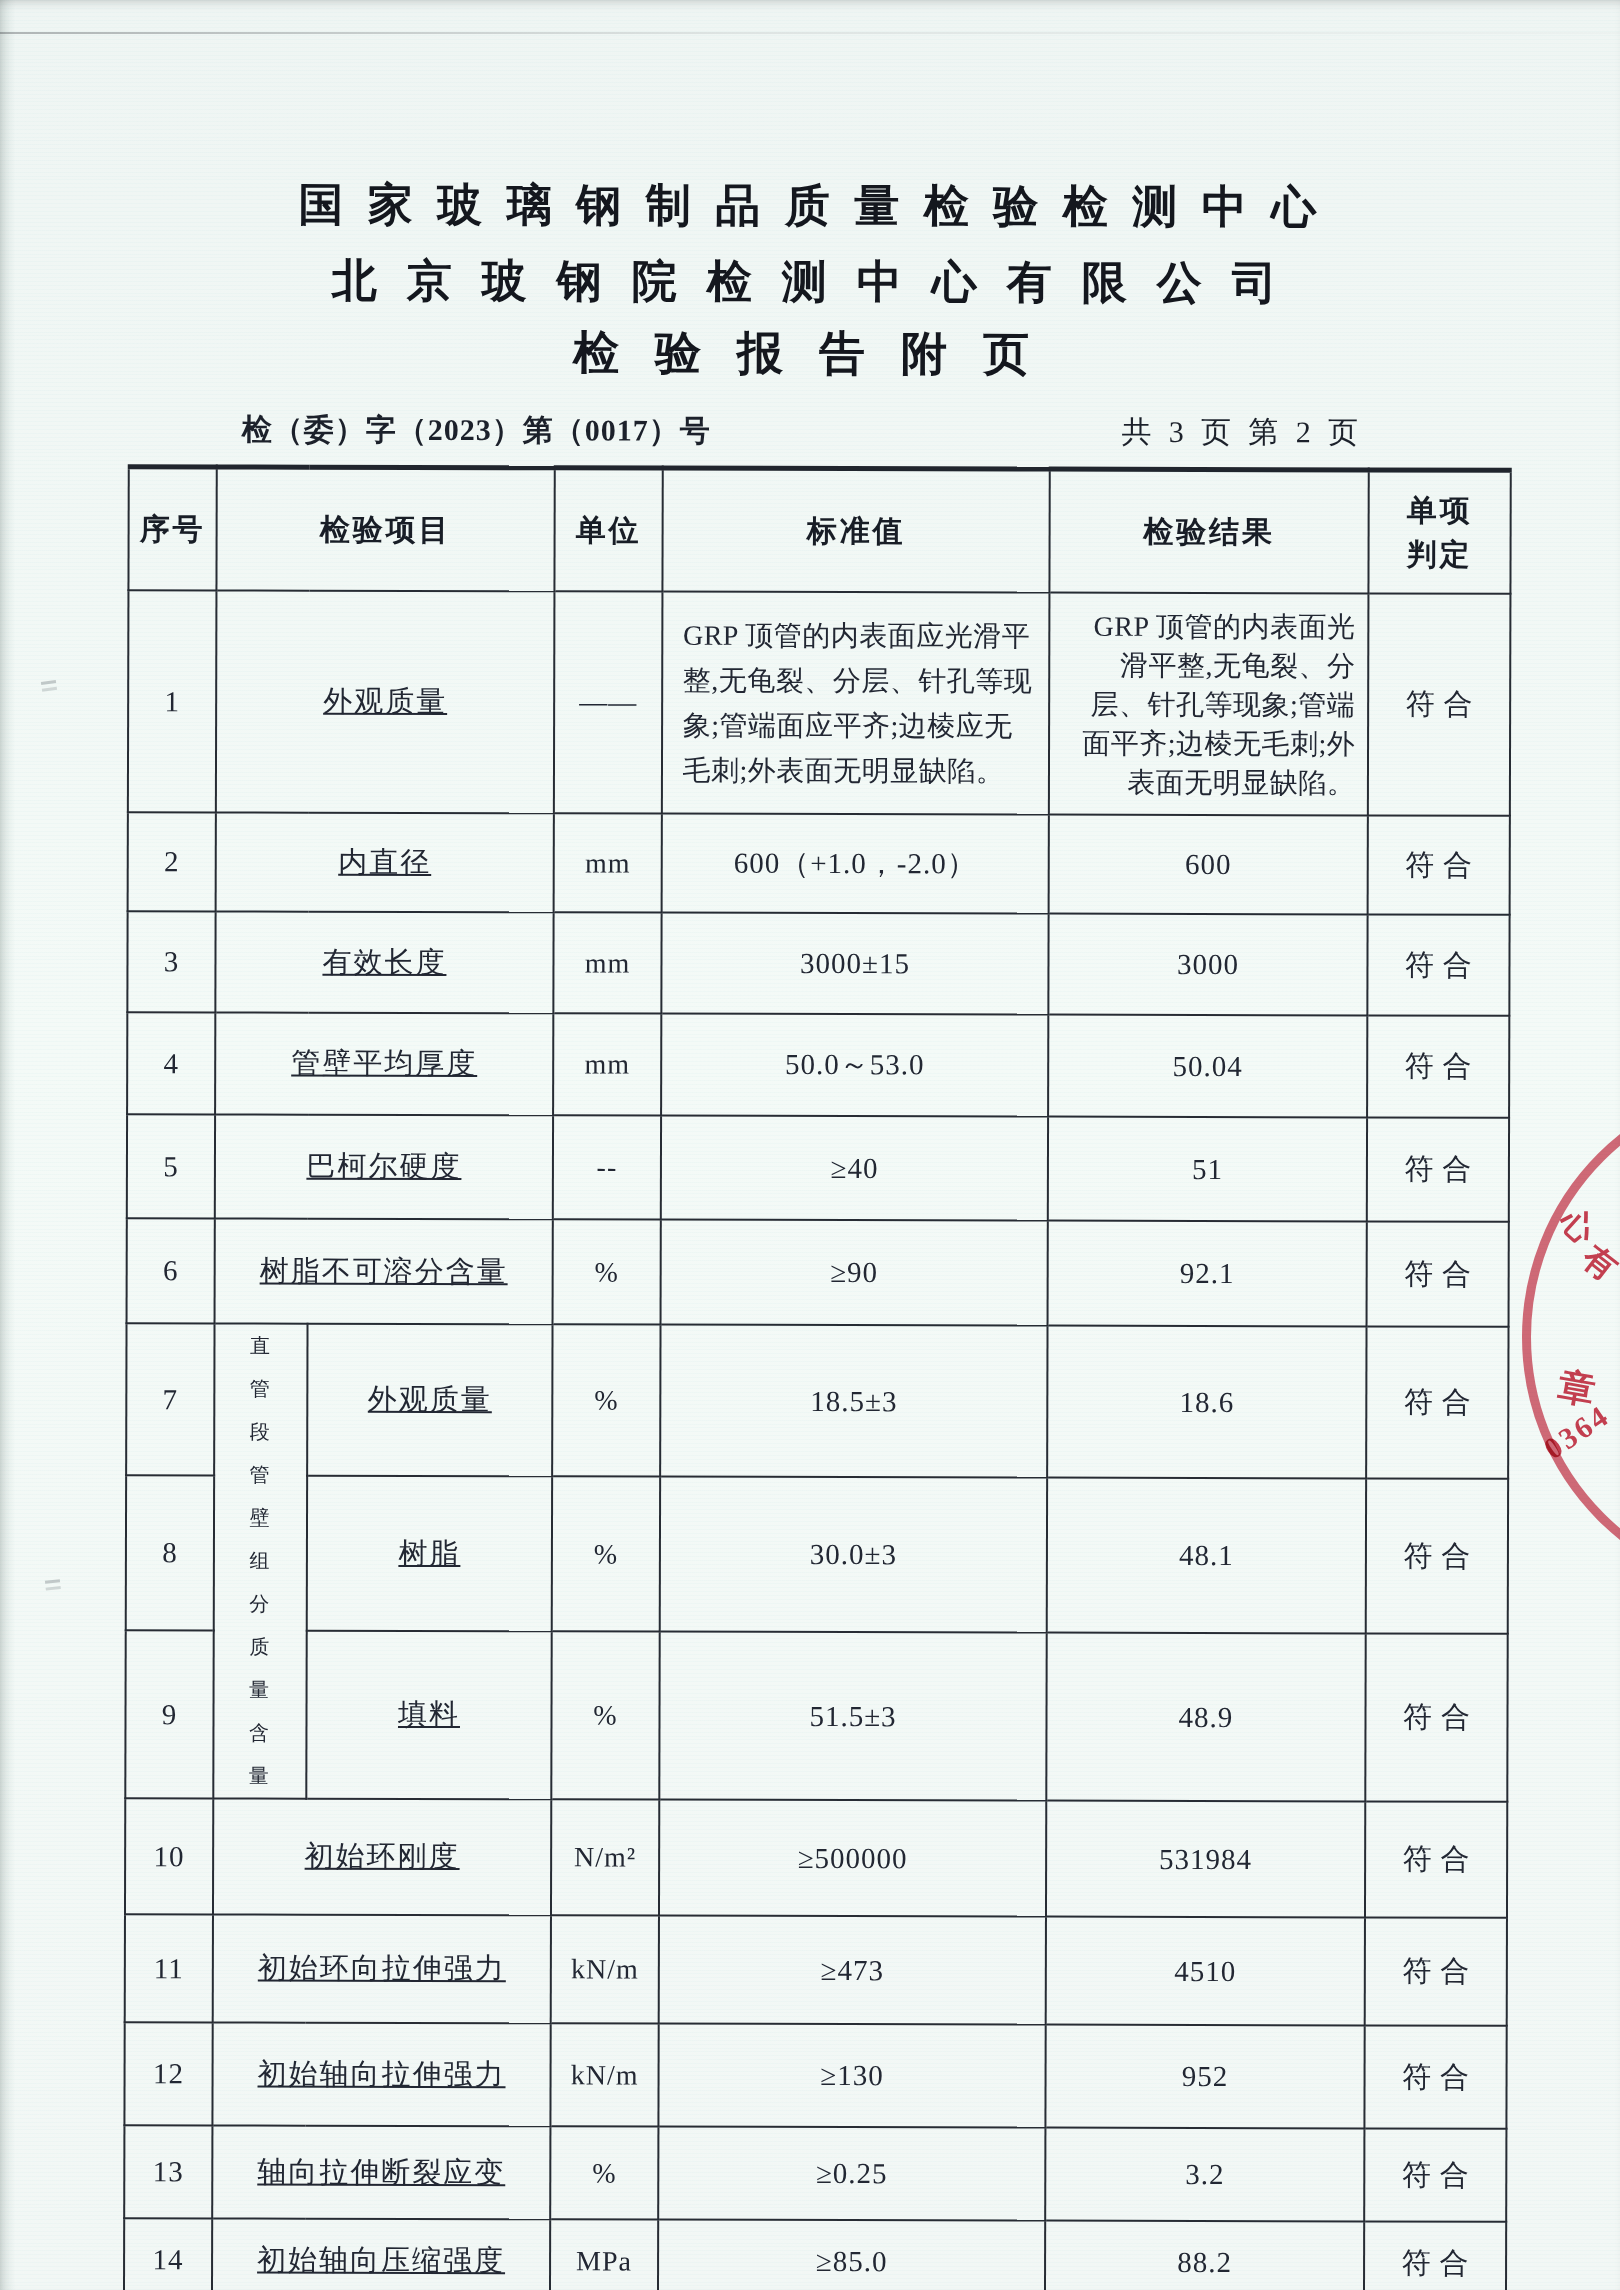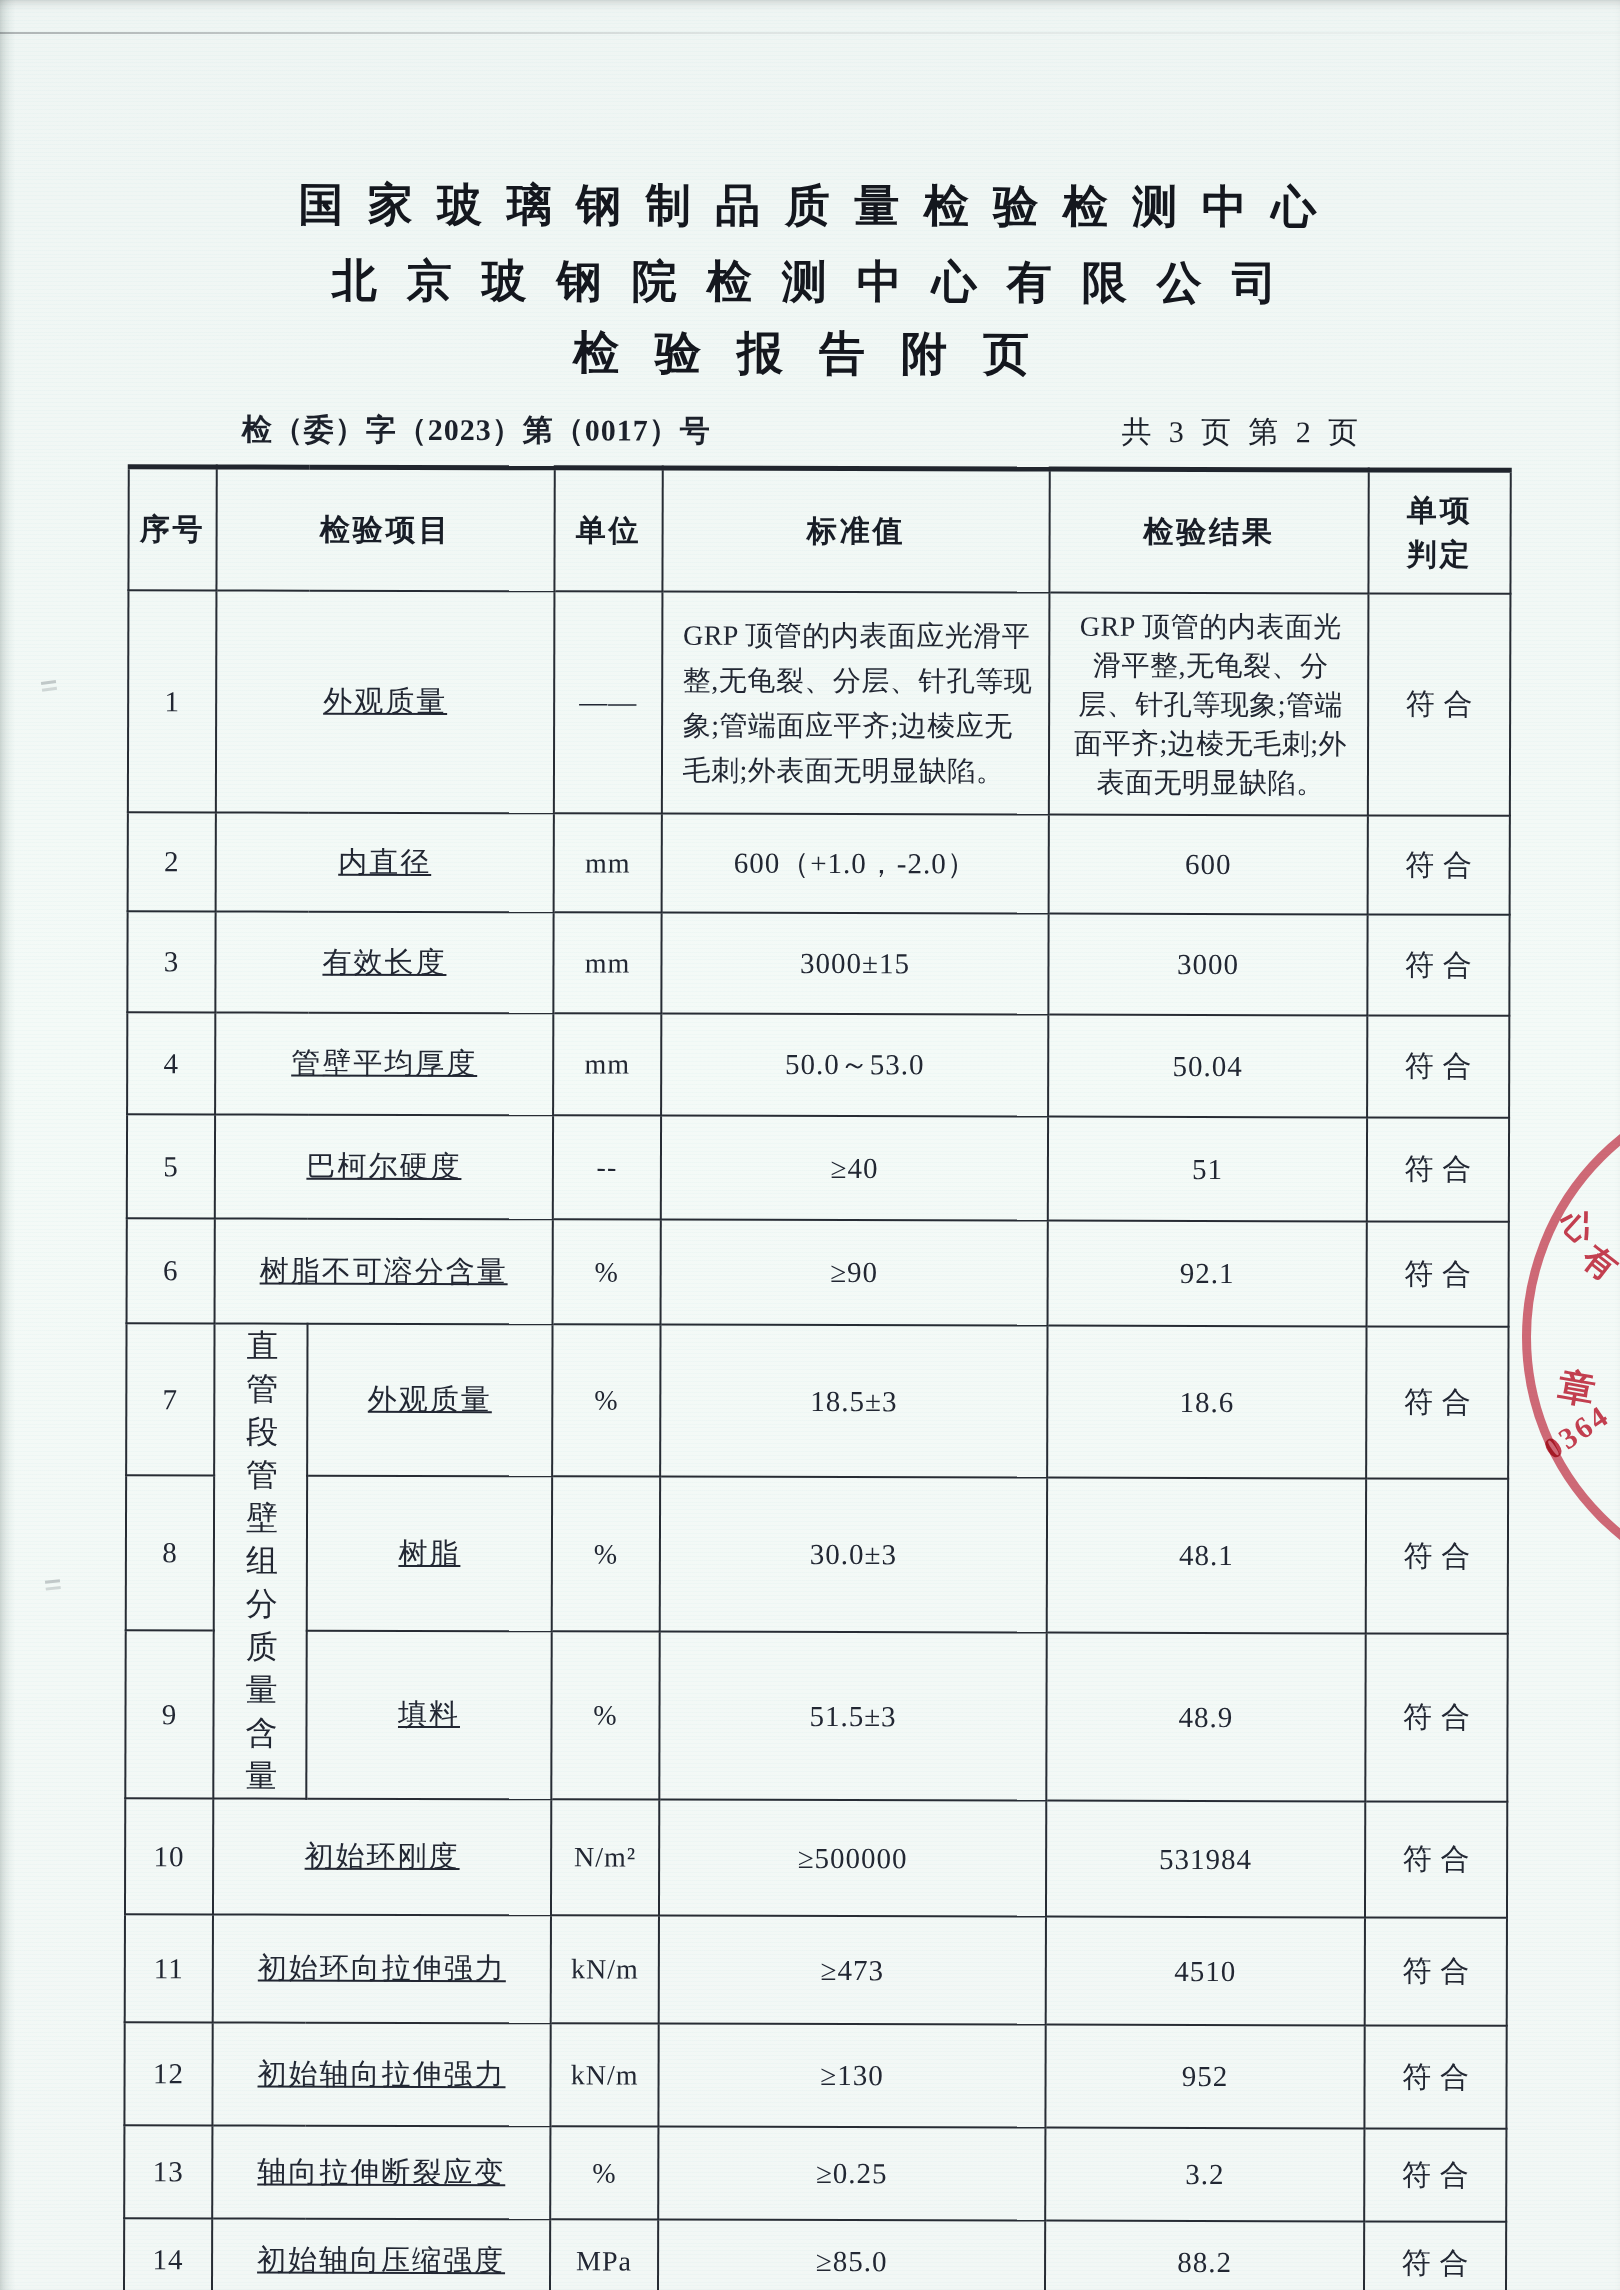--- a/index.html
+++ b/index.html
@@ -32,23 +32,23 @@
   table.report{width:1382px;table-layout:fixed;border-collapse:collapse;
     border:2.9px solid #20252d;border-top-width:5.9px;border-bottom-width:5.9px;}
   .report th,.report td{border:2px solid #272c34;}
   .report thead tr{height:124px;}
   .report th{font-family:"Liberation Sans","DejaVu Sans",sans-serif;font-weight:600;
     font-size:30px;letter-spacing:2.9px;color:#181d26;white-space:pre-line;line-height:1.45;
     text-align:center;vertical-align:middle;}
   .report td{font-size:29px;text-align:center;vertical-align:middle;letter-spacing:1px;color:#222733;}
   td.c-item{letter-spacing:2px;text-decoration:underline;}
   td.c-unit{font-size:28px;}
-  td.c-group{font-size:32px;line-height:43px;padding:0 31px;word-break:break-all;letter-spacing:2px;margin-left:17px;}
+  td.c-group{font-size:20px;line-height:43px;padding:0 31px;word-break:break-all;letter-spacing:2px;margin-left:17px;}
   td.c-std.long{font-size:28px;line-height:45px;text-align:left;padding:7.8px 15.7px 7.8px 19.6px;letter-spacing:0.5px;}
-  td.c-res.long-res{font-size:28px;line-height:39px;text-align:center;padding:7.8px 11.8px 7.8px 15.7px;letter-spacing:0.5px;}
+  td.c-res.long-res{font-size:28px;line-height:39px;text-align:right;padding:7.8px 11.8px 7.8px 15.7px;letter-spacing:0.5px;}
   td.c-verdict{letter-spacing:8.8px;text-indent:8.8px;}
 
   .stamp-ring{position:absolute;top:1078px;left:1522px;width:500px;height:500px;border-radius:50%;
     border:9.8px solid rgba(201,44,66,0.70);mix-blend-mode:multiply;}
   .stamp-char{position:absolute;color:rgba(198,38,58,0.88);font-weight:600;mix-blend-mode:multiply;
     font-family:"Liberation Serif","DejaVu Serif",serif;}
   .sc1{left:1561px;top:1204px;font-size:33px;transform:rotate(42deg);}
   .sc2{left:1583px;top:1241px;font-size:33px;transform:rotate(38deg);}
   .sc3{left:1558px;top:1364px;font-size:37px;transform:rotate(10deg);}
   .sc4{left:1541px;top:1415px;font-size:30px;transform:rotate(-34deg);letter-spacing:2.9px;}

